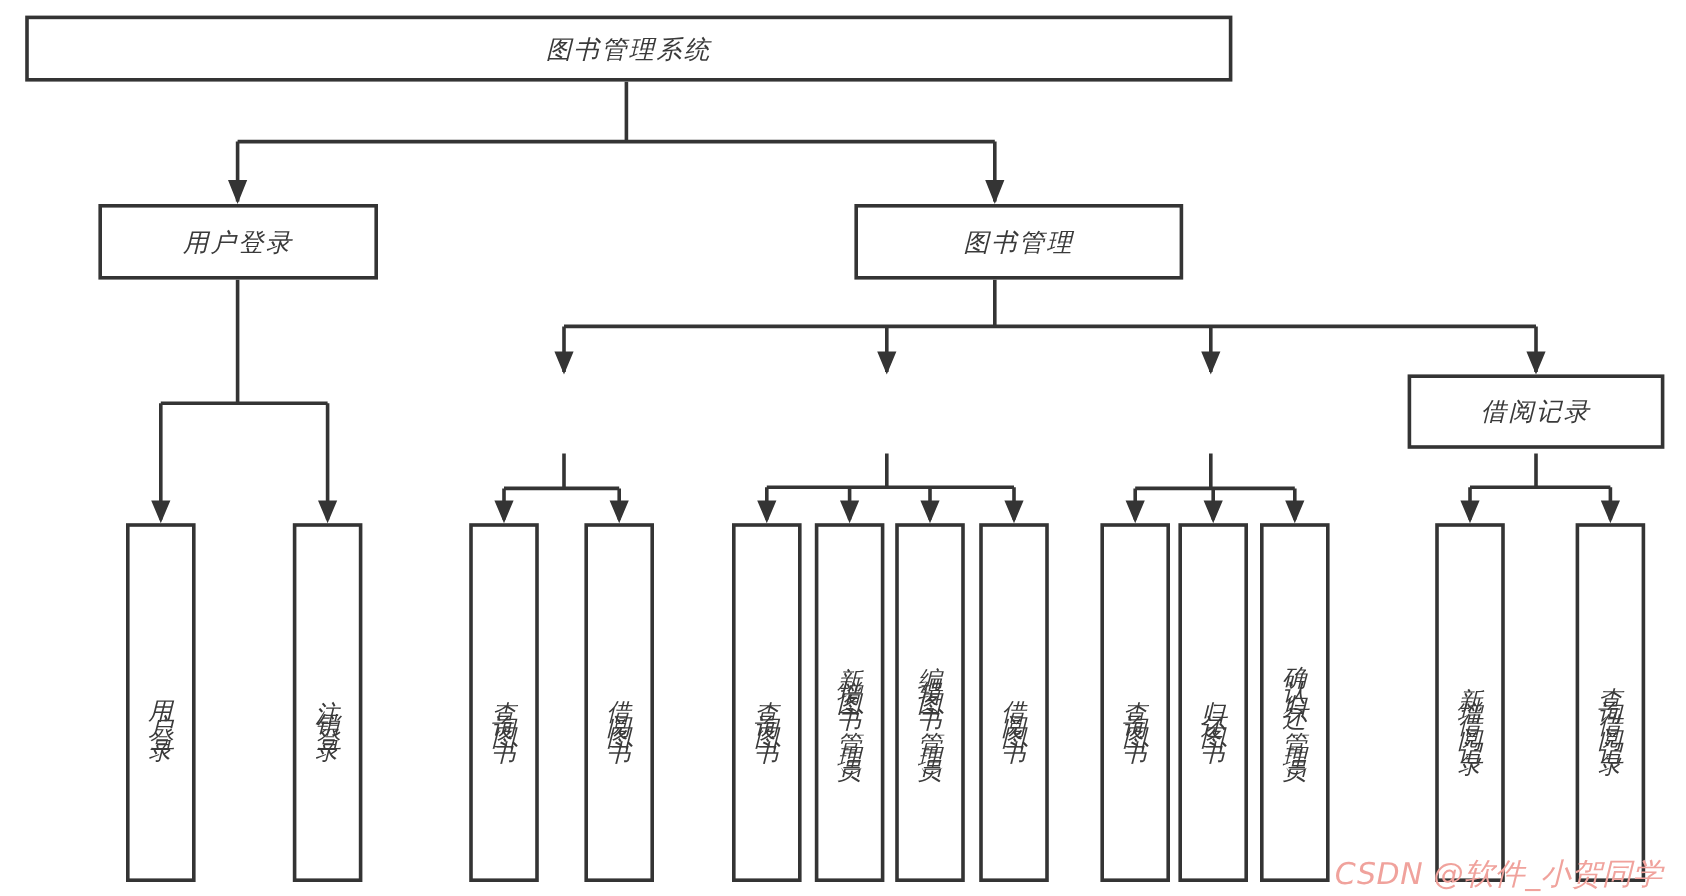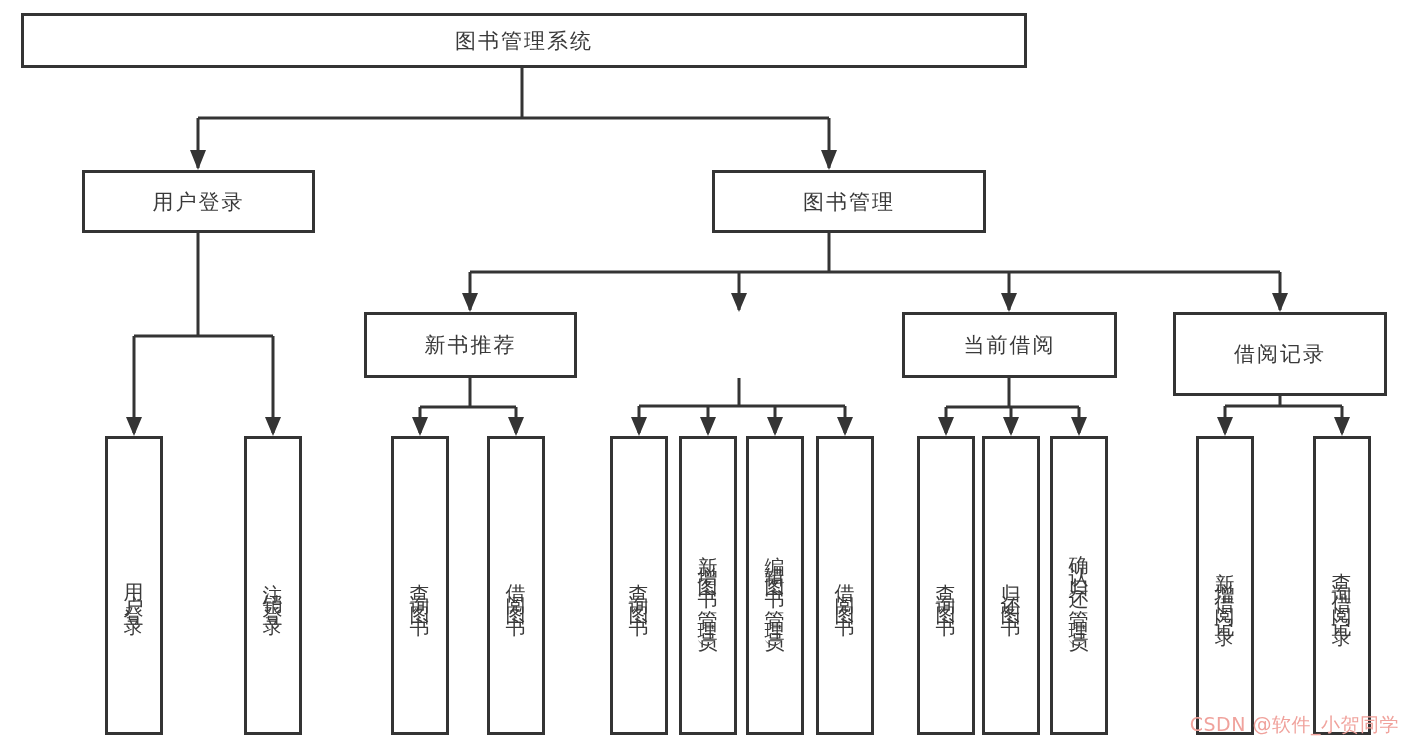--- a/index.html
+++ b/index.html
@@ -7,20 +7,21 @@
     padding: 0;
     background: #ffffff;
   }
   .canvas {
     position: relative;
     width: 1405px;
     height: 747px;
     background: #ffffff;
     font-family: "DejaVu Sans", "Liberation Sans", sans-serif;
     overflow: hidden;
+    font-style: italic;
   }
   .connectors {
     position: absolute;
     left: 0;
     top: 0;
     pointer-events: none;
   }
   .node {
     position: absolute;
     box-sizing: border-box;
@@ -54,22 +55,22 @@
     font-size: 20px;
     line-height: 1;
     letter-spacing: 11px;
     color: #3a3a3a;
     white-space: nowrap;
     margin-top: 8px; 
   }
   .watermark {
     position: absolute;
     top: 712px;
-    right: 6px;
-    font-size: 19px;
+    right: 19px;
+    font-size: 25px;
     letter-spacing: 0.5px;
     white-space: nowrap;
   }
 </style>
 </head>
 <body>
 
 <div class="canvas">
 
   <svg class="connectors" width="1405" height="747" viewBox="0 0 1405 747" xmlns="http://www.w3.org/2000/svg">
@@ -114,27 +115,21 @@
     <span class="hlabel">图书管理系统</span>
   </div>
 
   <div class="node" style="left:82px; top:170px; width:233px; height:63px">
     <span class="hlabel">用户登录</span>
   </div>
   <div class="node" style="left:712px; top:170px; width:274px; height:63px">
     <span class="hlabel">图书管理</span>
   </div>
 
-  <div class="node" style="left:364px; top:312px; width:213px; height:66px">
-    <span class="hlabel">新书推荐</span>
-  </div>
-  <div class="node" style="left:902px; top:312px; width:215px; height:66px">
-    <span class="hlabel">当前借阅</span>
-  </div>
-  <div class="node" style="left:1173px; top:312px; width:214px; height:84px">
+  <div class="node" style="left:1173px; top:312px; width:214px; height:62px">
     <span class="hlabel">借阅记录</span>
   </div>
 
   <div class="vnode" style="left:105px">
     <span class="vlabel">用户登录</span>
   </div>
   <div class="vnode" style="left:244px">
     <span class="vlabel">注销登录</span>
   </div>
 

